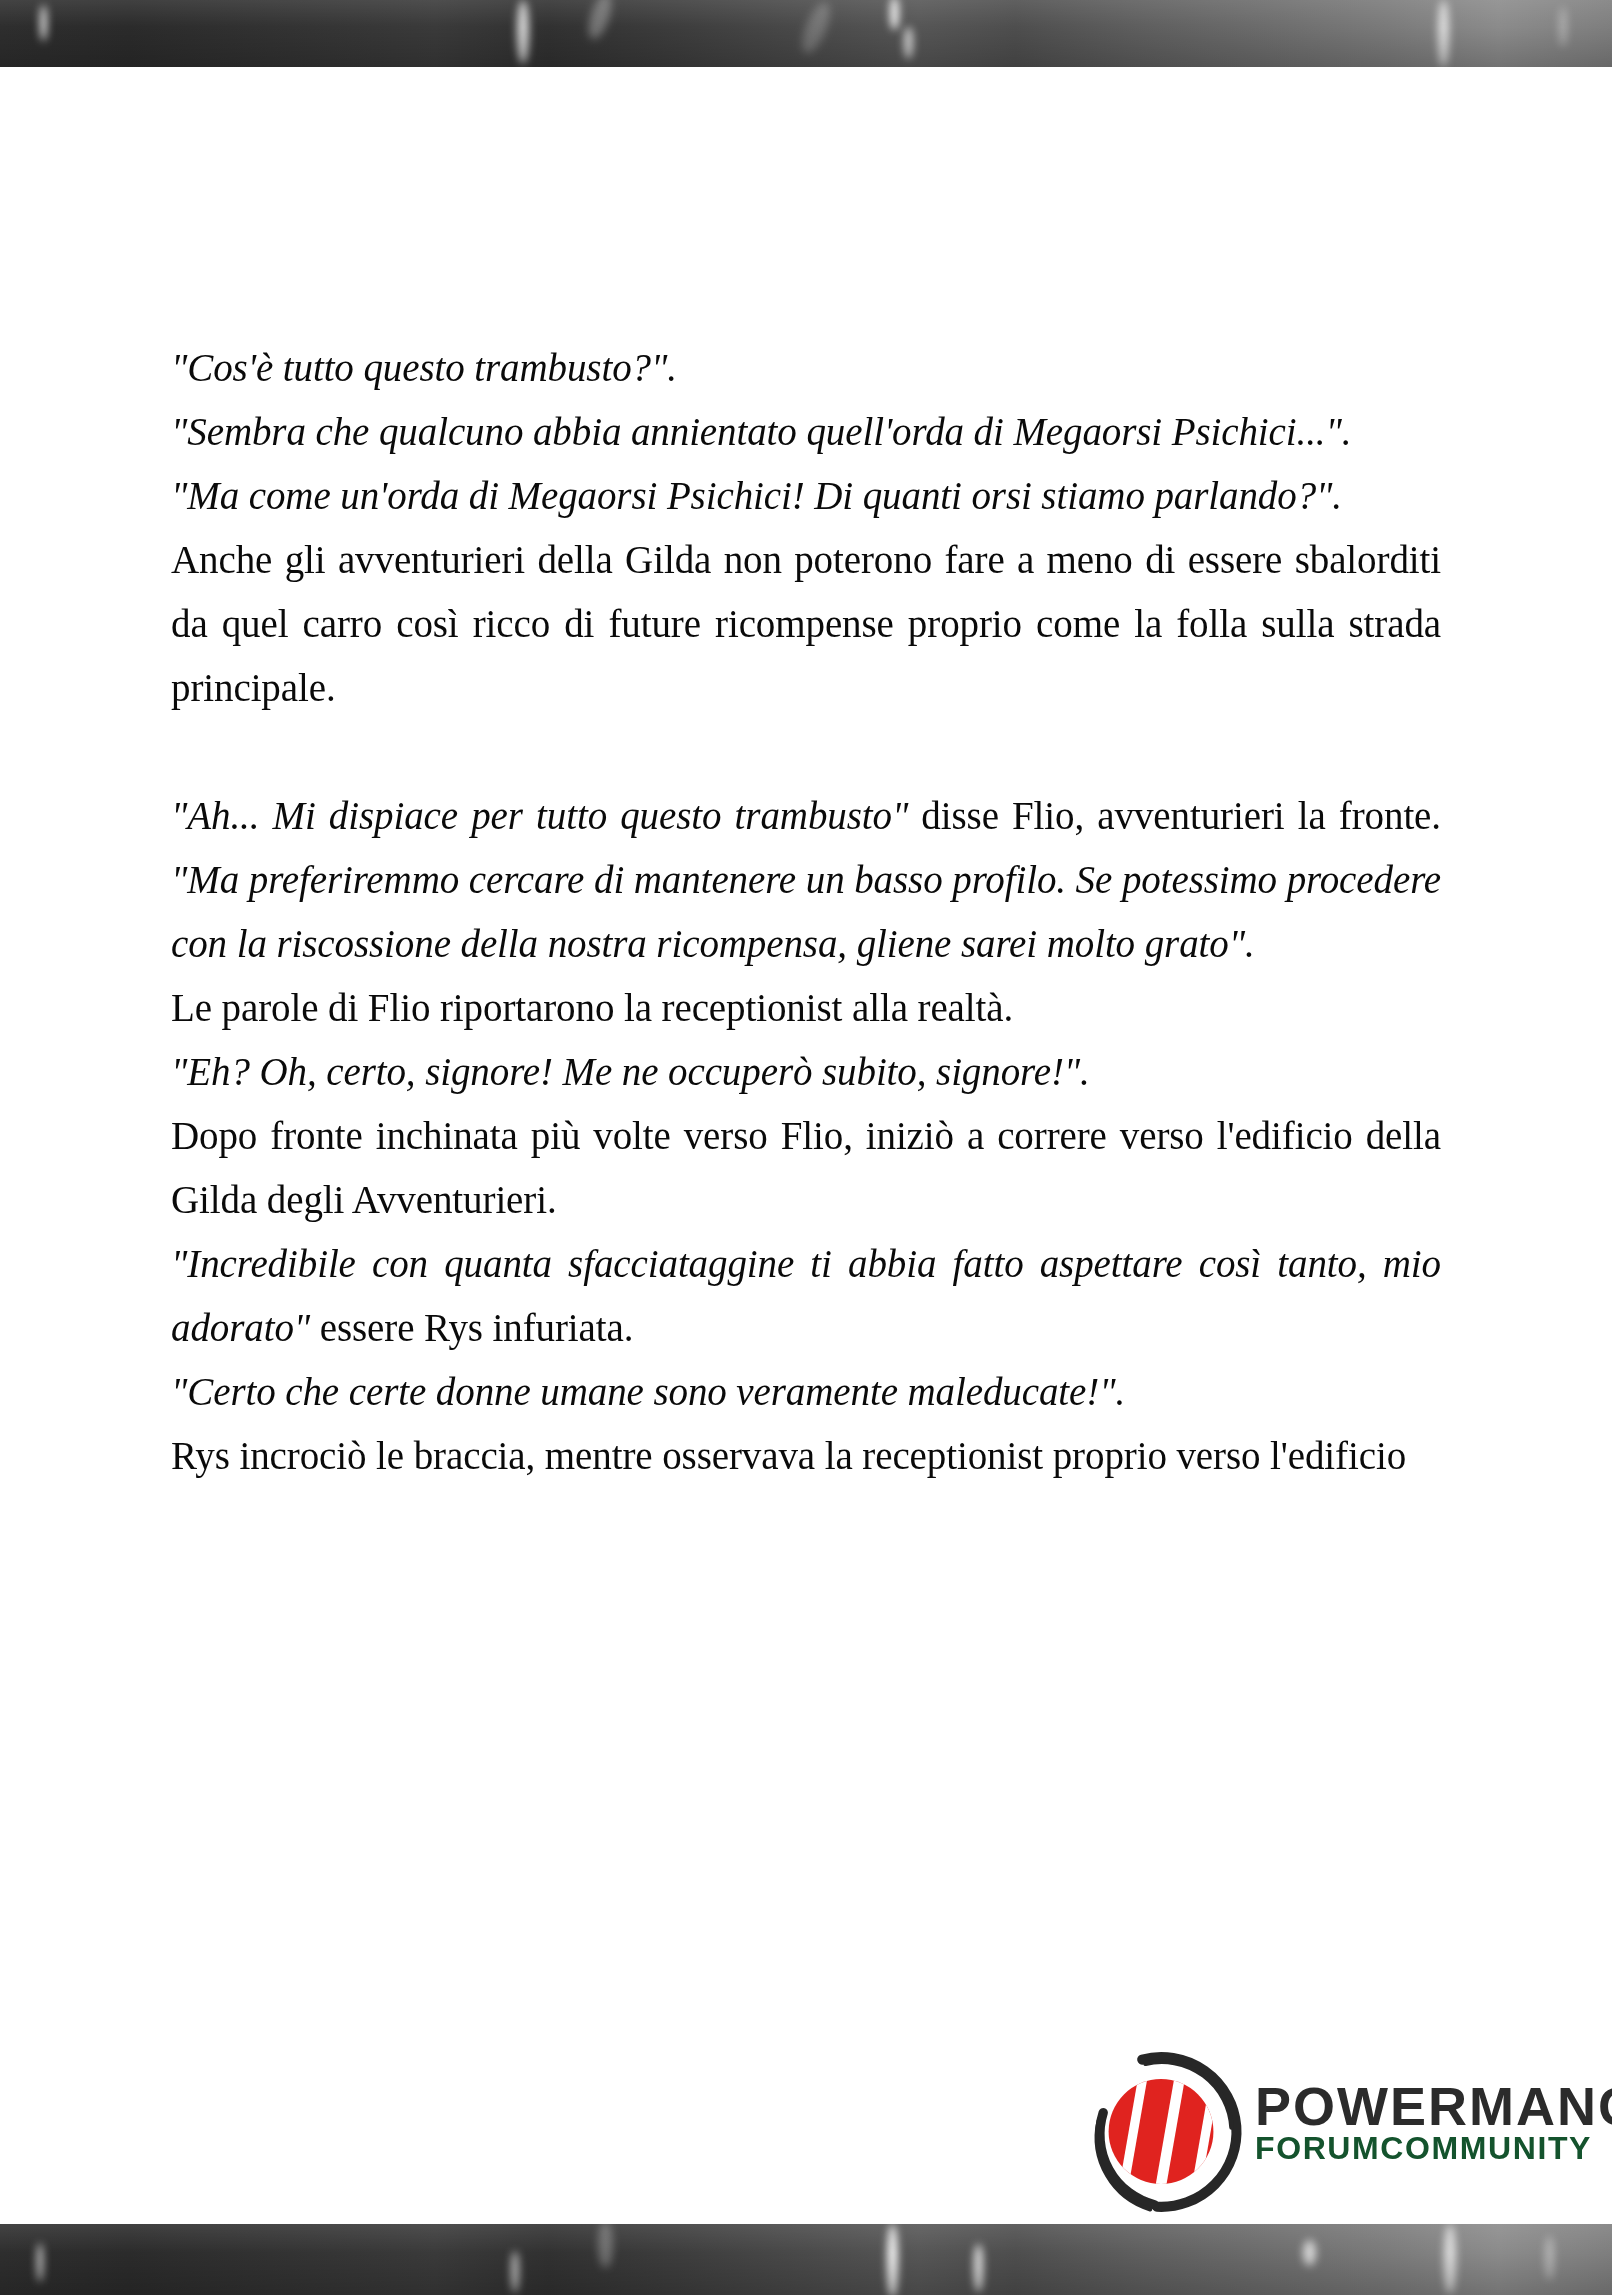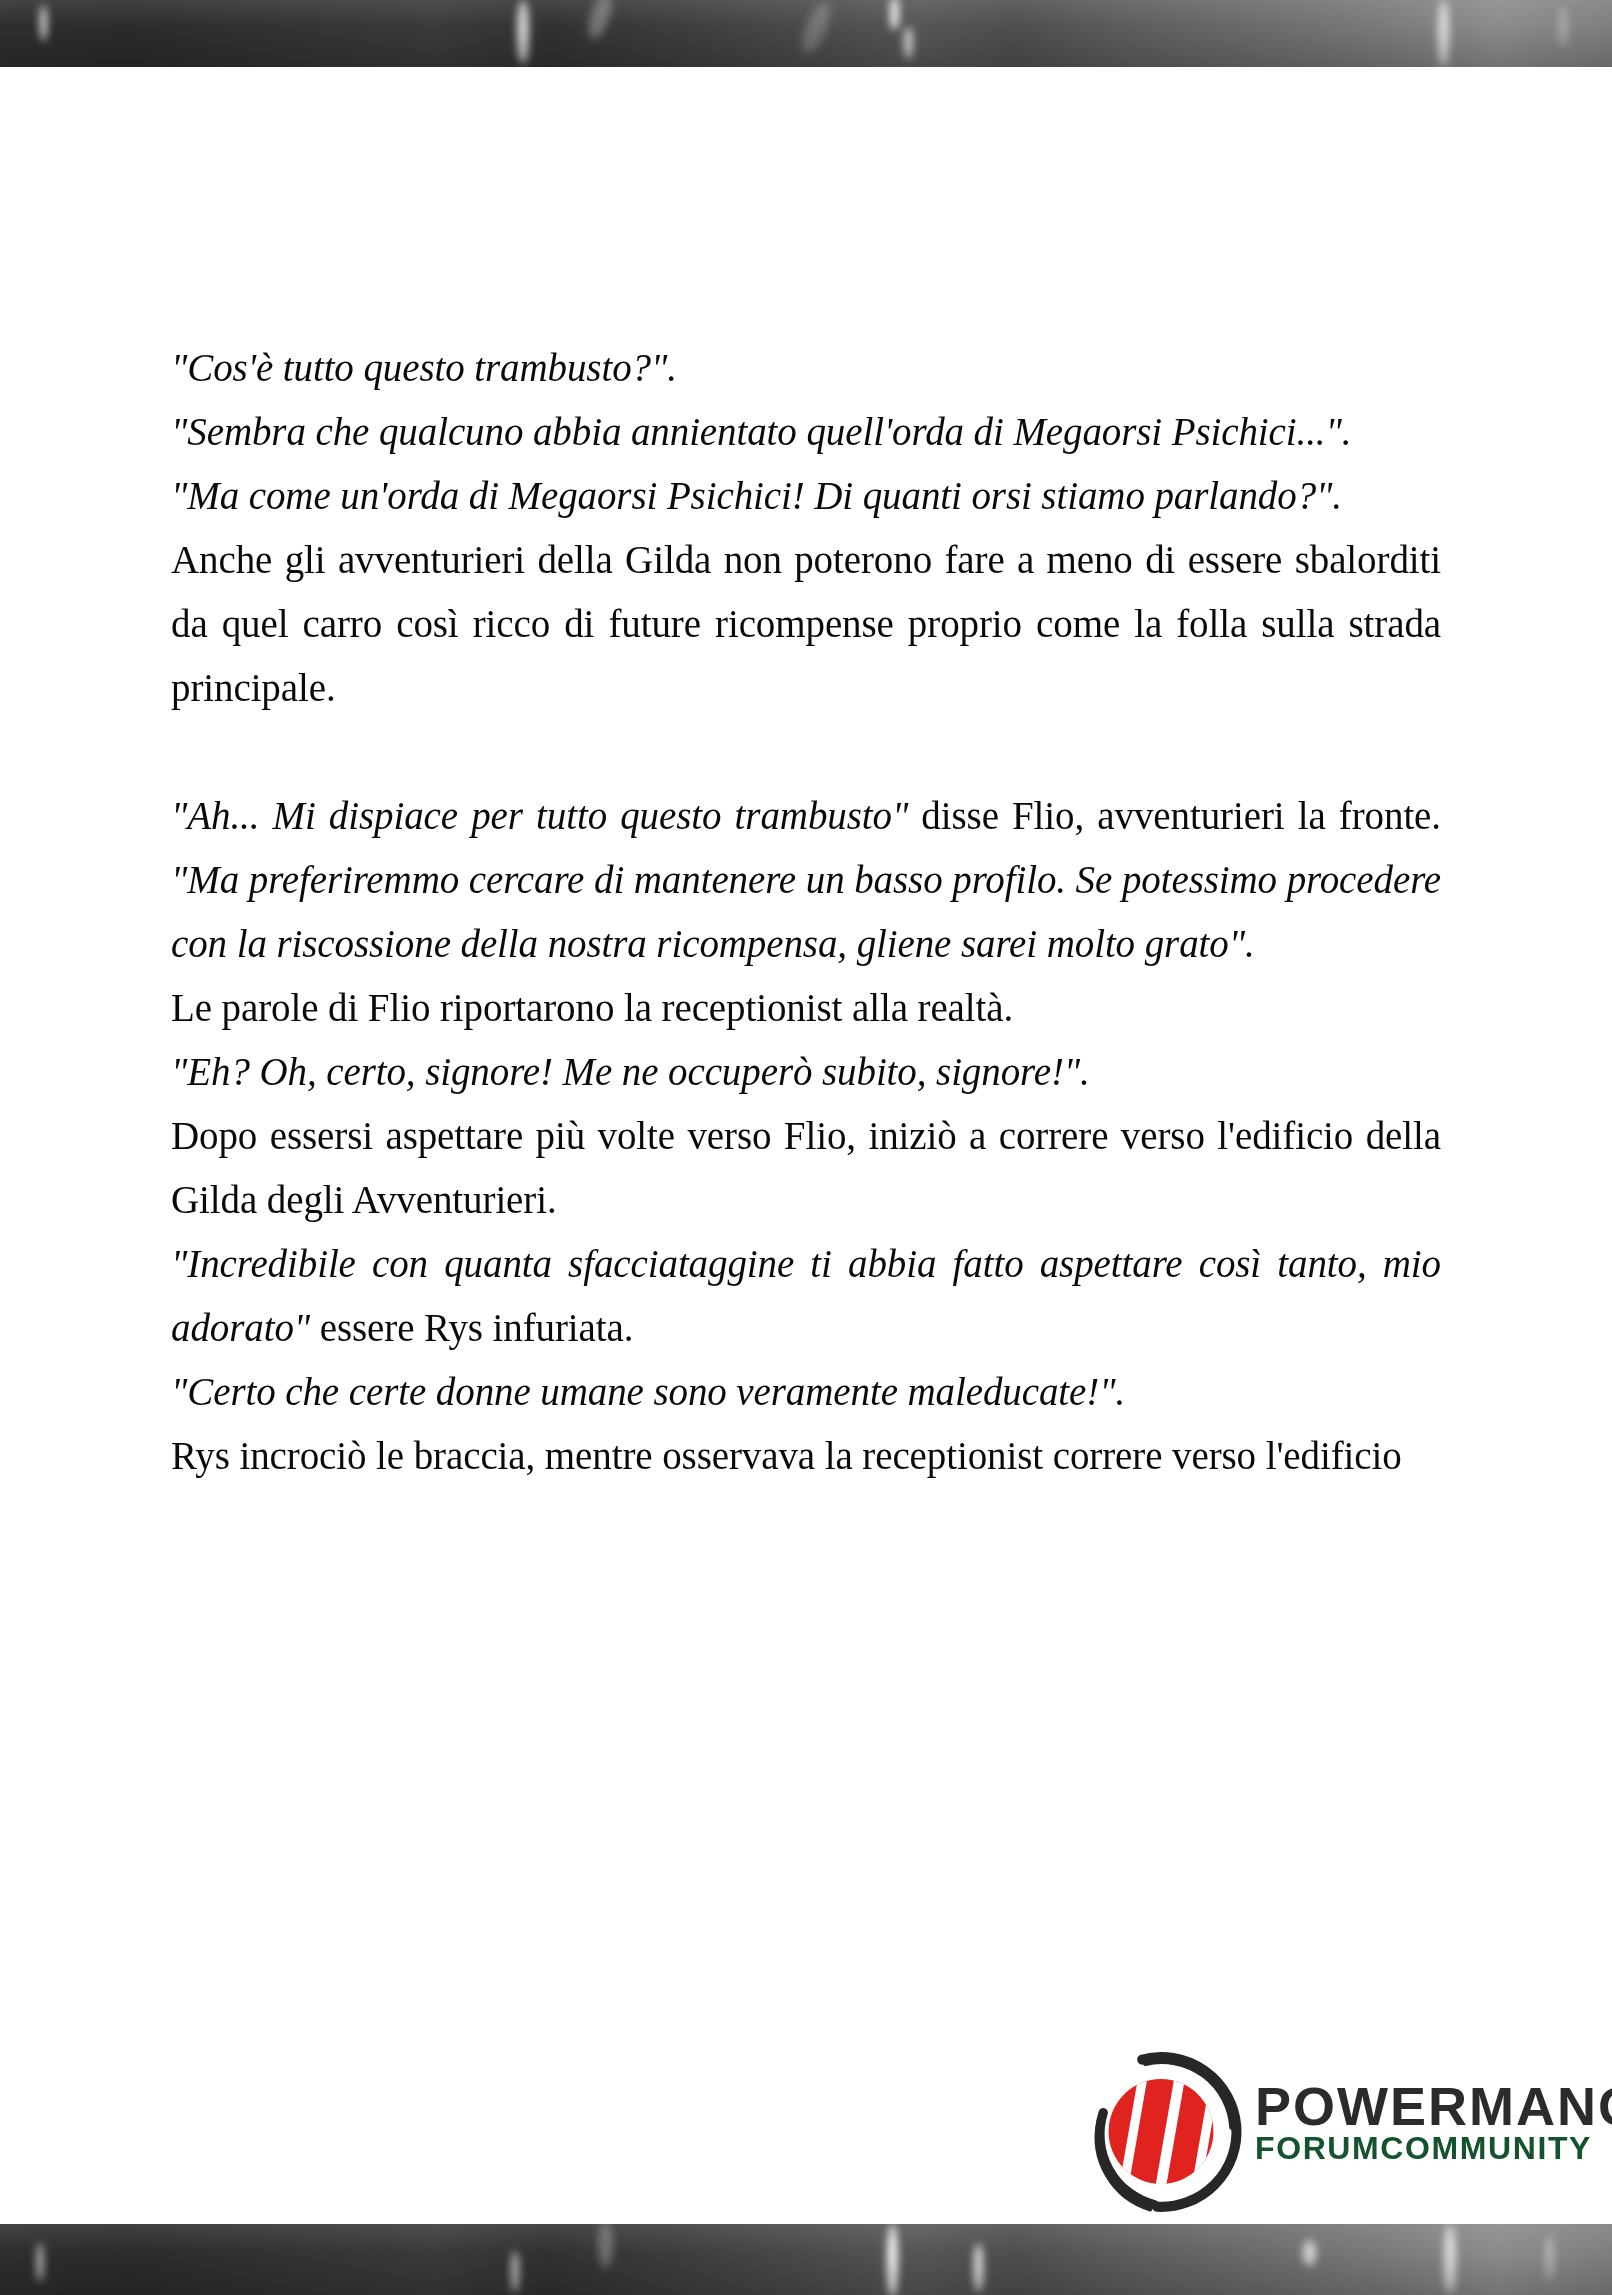--- a/index.html
+++ b/index.html
@@ -151,24 +151,24 @@
       <span class="it">"Ma come un'orda di Megaorsi Psichici! Di quanti orsi stiamo parlando?".</span><br>
       <span class="ro">Anche gli avventurieri della Gilda non poterono fare a meno di essere sbalorditi da quel carro così ricco di future ricompense proprio come la folla sulla strada principale.</span>
     </p>
 
     <div class="para-gap"></div>
 
     <p class="para">
       <span class="it seg">"Ah... Mi dispiace per tutto questo trambusto"</span><span class="ro seg"> disse Flio, avventurieri la fronte. </span><span class="it seg">"Ma preferiremmo cercare di mantenere un basso profilo. Se potessimo procedere con la riscossione della nostra ricompensa, gliene sarei molto grato".</span><br>
       <span class="ro seg">Le parole di Flio riportarono la receptionist alla realtà.</span><br>
       <span class="it seg">"Eh? Oh, certo, signore! Me ne occuperò subito, signore!".</span><br>
-      <span class="ro seg">Dopo essersi aspettare più volte verso Flio, iniziò a correre verso l'edificio della Gilda degli Avventurieri.</span><br>
+      <span class="ro seg">Dopo fronte inchinata più volte verso Flio, iniziò a correre verso l'edificio della Gilda degli Avventurieri.</span><br>
       <span class="it seg">"Incredibile con quanta sfacciataggine ti abbia fatto aspettare così tanto, mio adorato"</span><span class="ro seg"> essere Rys infuriata.</span><br>
       <span class="it seg">"Certo che certe donne umane sono veramente maleducate!".</span><br>
-      <span class="ro seg">Rys incrociò le braccia, mentre osservava la receptionist correre verso l'edificio</span>
+      <span class="ro seg">Rys incrociò le braccia, mentre osservava la receptionist proprio verso l'edificio</span>
     </p>
 
   </div>
 
   <div class="logo">
 
     <svg class="logo-mark" viewBox="0 0 250 248" aria-hidden="true">
 
       <defs>
         <clipPath id="discClip">

